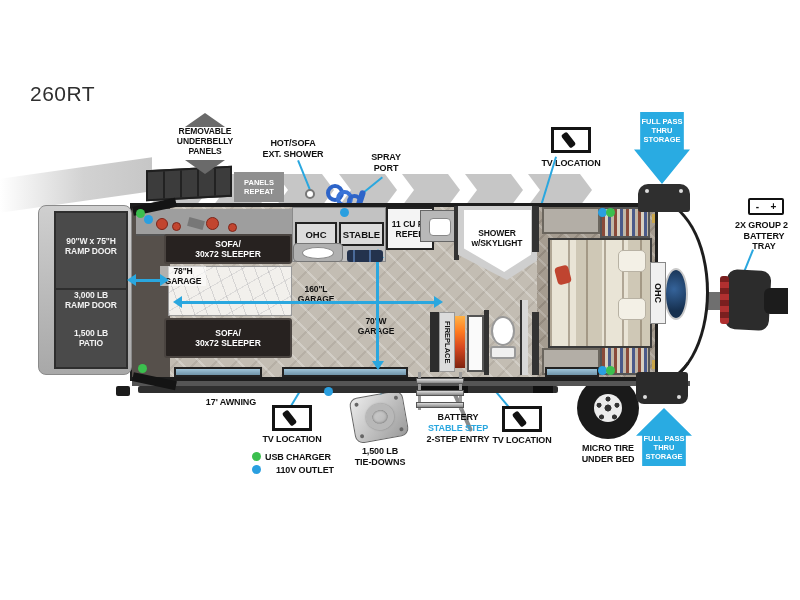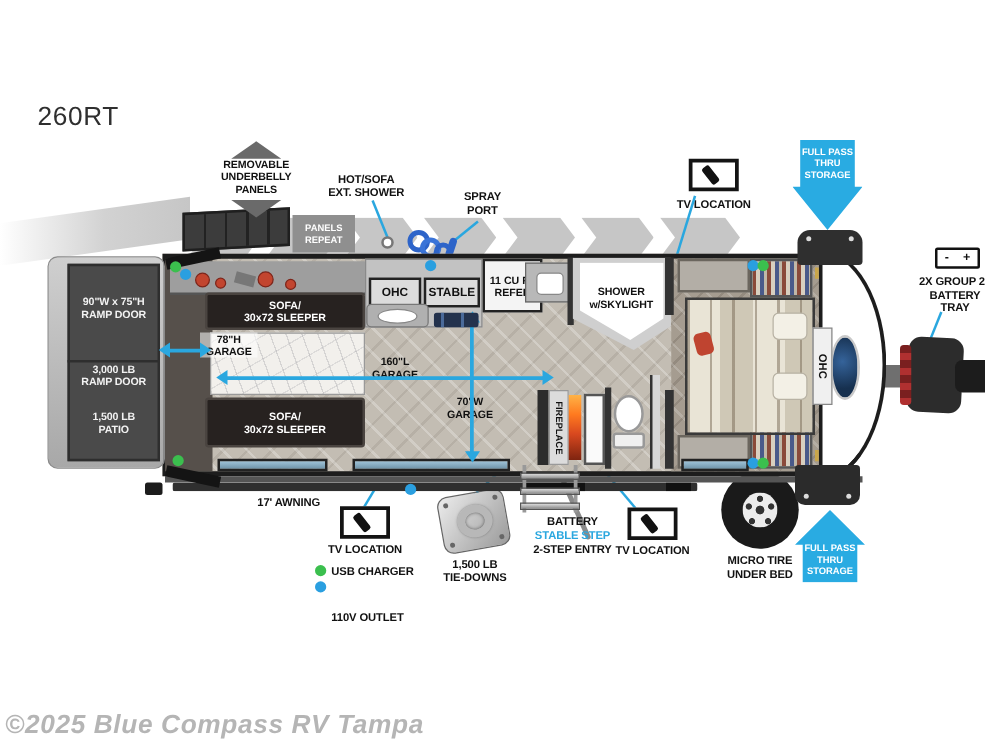--- a/index.html
+++ b/index.html
@@ -281,21 +281,21 @@
 
   <div class="line" style="left:303px;top:388px;width:24px;transform:rotate(121deg);"></div>
   <div class="tvicon" style="left:272px;top:405px;">
     <div class="rem"></div>
   </div>
   <div class="lbl" style="left:252px;top:434px;width:80px;">TV LOCATION</div>
 
   <div class="dot green" style="left:252px;top:452px;"></div>
   <div class="lbl" style="left:265px;top:452px;width:80px;text-align:left;">USB CHARGER</div>
   <div class="dot blue" style="left:252px;top:465px;"></div>
-  <div class="lbl" style="left:265px;top:489px;width:80px;text-align:left;">110V OUTLET</div>
+  <div class="lbl" style="left:265px;top:465px;width:80px;text-align:center;">110V OUTLET</div>
 
   <div class="line" style="left:398px;top:380px;width:27px;transform:rotate(137deg);"></div>
   <div class="abs" style="left:352px;top:394px;width:54px;height:46px;border-radius:8px;transform:rotate(-10deg);
               background:linear-gradient(135deg,#ececec,#9a9a9a);border:1px solid #666;">
     <div class="abs" style="left:13px;top:9px;width:28px;height:26px;border-radius:50%;border:6px solid #b8b8b8;
                 box-shadow:inset 0 0 3px #555, 0 0 2px #777;"></div>
     <div class="abs" style="left:4px;top:4px;width:4px;height:4px;border-radius:50%;background:#666;"></div>
     <div class="abs" style="right:4px;top:4px;width:4px;height:4px;border-radius:50%;background:#666;"></div>
     <div class="abs" style="left:4px;bottom:4px;width:4px;height:4px;border-radius:50%;background:#666;"></div>
     <div class="abs" style="right:4px;bottom:4px;width:4px;height:4px;border-radius:50%;background:#666;"></div>
@@ -338,15 +338,14 @@
   <div class="abs" style="left:636px;top:372px;width:52px;height:32px;background:#2b2b2b;border-radius:3px 3px 8px 8px;z-index:6;">
     <div class="abs" style="left:7px;bottom:5px;width:4px;height:4px;border-radius:50%;background:#ddd;"></div>
     <div class="abs" style="right:7px;bottom:5px;width:4px;height:4px;border-radius:50%;background:#ddd;"></div>
   </div>
   <div class="pt pt-up" style="left:636px;top:408px;width:56px;height:58px;">
     <div class="pt-txt">FULL PASS
 THRU
 STORAGE</div>
   </div>
 
-  <div class="wm">©2025 Blue Compass RV Tampa</div>
 
 </div>
 
 </body></html>

